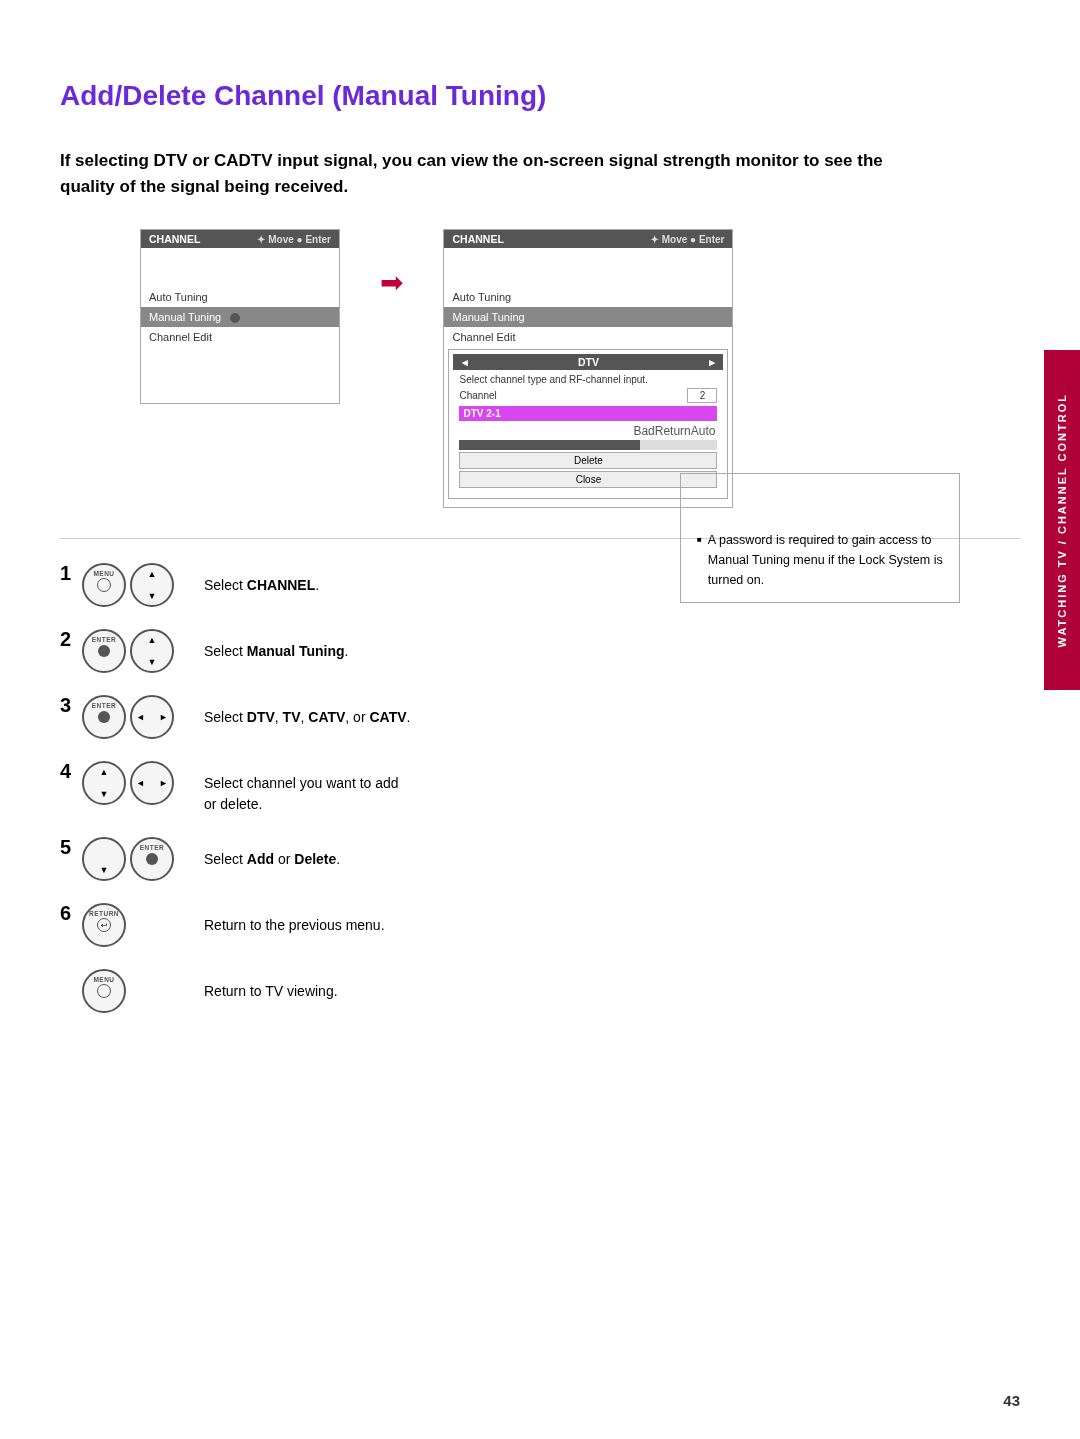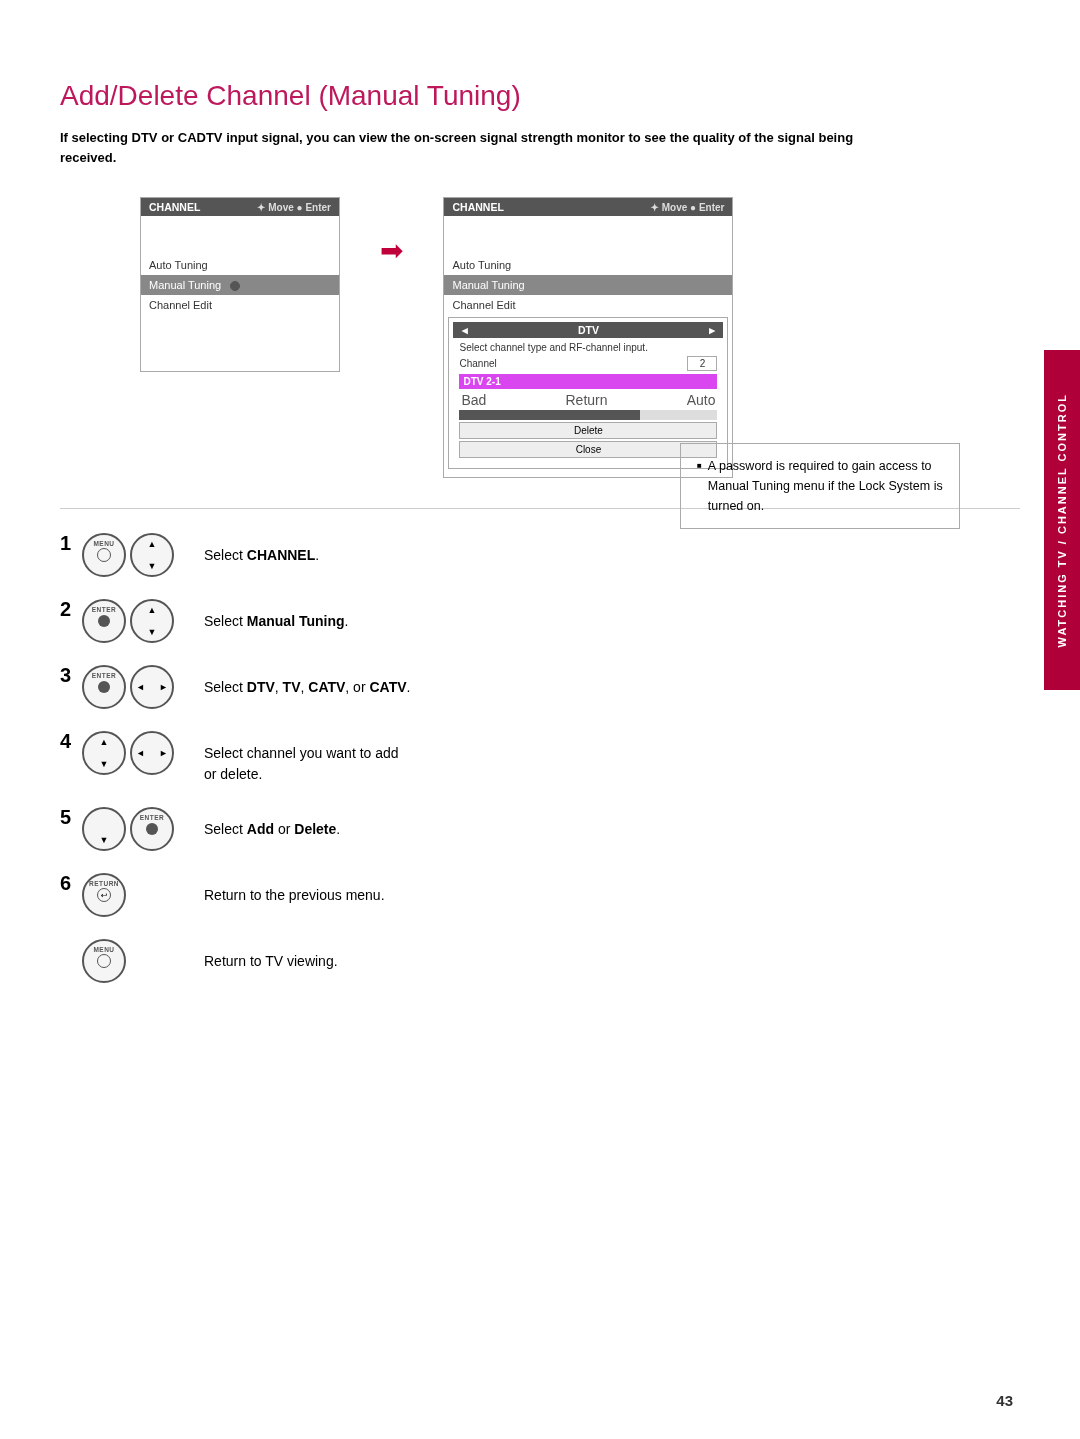--- a/index.html
+++ b/index.html
@@ -37,28 +37,28 @@
     
     .main-content {
       position: absolute;
       left: 60px;
       top: 80px;
       width: 960px;
     }
 
     
     .page-title {
-      color: #be185d;
+      color: #6d28d9;
       font-size: 28px;
-      font-weight: normal;
-      margin-bottom: 16px;
+      font-weight: bold;
+      margin-bottom: 36px;
     }
 
     .description {
-      font-size: 13px;
+      font-size: 17px;
       font-weight: bold;
       line-height: 1.5;
       margin-bottom: 30px;
       max-width: 850px;
     }
 
     
     .ui-screenshots {
       display: flex;
       align-items: flex-start;
@@ -154,22 +154,22 @@
     }
     .submenu-value-box {
       border: 1px solid #aaa;
       padding: 1px 8px;
       font-size: 10px;
       min-width: 30px;
       text-align: center;
     }
     .signal-label-row {
       display: flex;
-      justify-content: space-between;
-      font-size: 14px;
+      justify-content: flex-end;
+      font-size: 12px;
       color: #555;
       margin-top: 2px;
       padding: 0 2px;
     }
     .signal-bar-container {
       height: 10px;
       background: #ddd;
       margin: 2px 0;
       position: relative;
       display: flex;
@@ -326,33 +326,34 @@
       font-size: 12.5px;
       line-height: 1.6;
       max-width: 340px;
       margin-left: auto;
       margin-top: -180px;
       margin-right: 60px;
     }
     .note-bullet {
       display: flex;
       gap: 6px;
+      margin-top: 44px;
     }
     .note-bullet::before {
       content: '■';
       font-size: 8px;
       margin-top: 4px;
       flex-shrink: 0;
     }
 
     
     .page-number {
       position: absolute;
       bottom: 30px;
-      right: 67px;
+      right: 60px;
       font-size: 15px;
       font-weight: bold;
       color: #333;
     }
 
     
     .steps-with-note {
       display: flex;
       gap: 0;
     }

